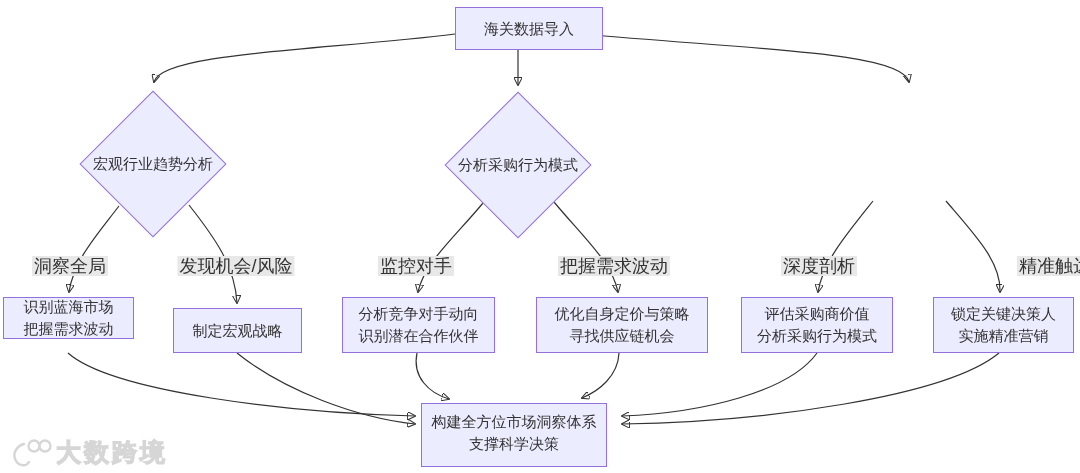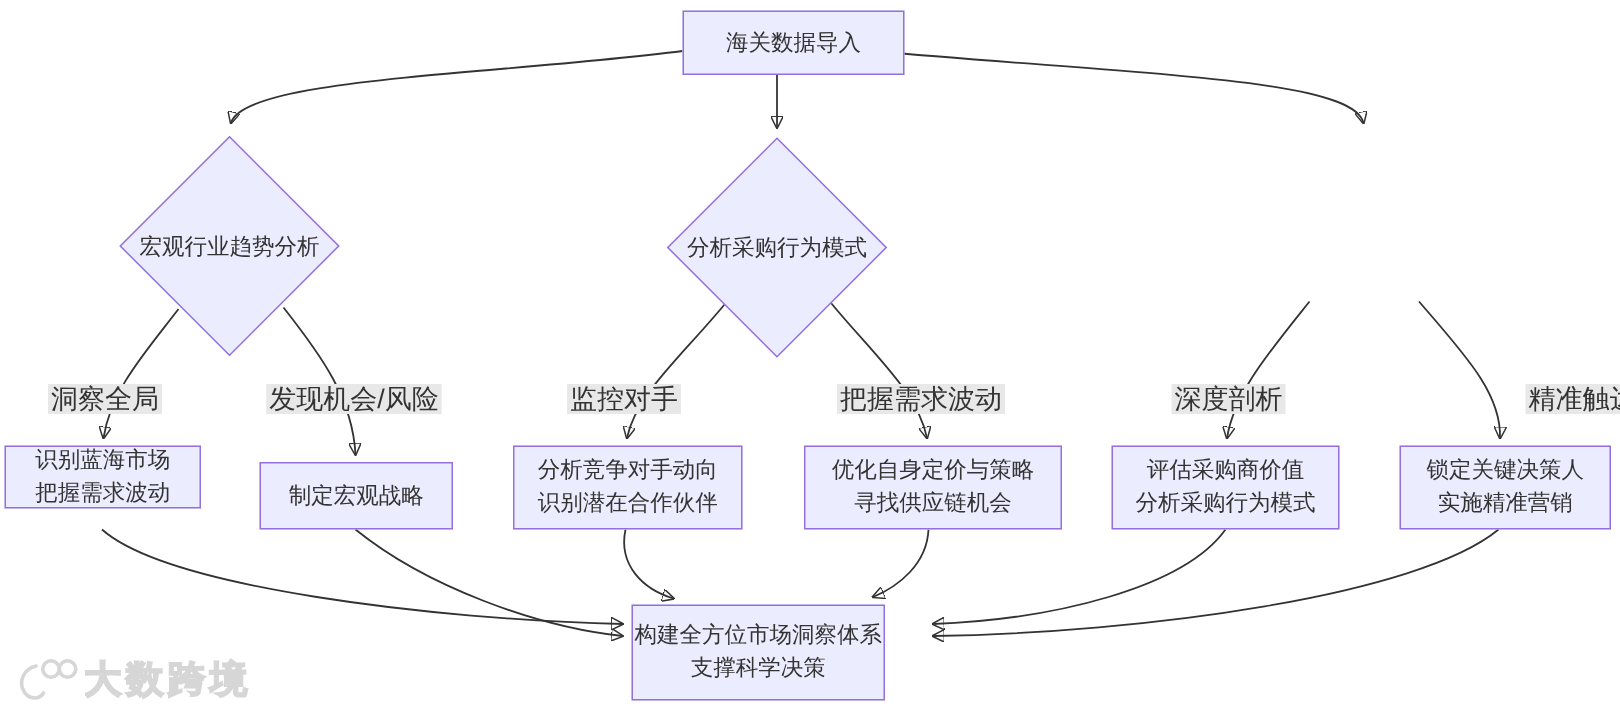--- a/index.html
+++ b/index.html
@@ -102,21 +102,21 @@
   </div>
   <div class="rect-node" style="left:741px;top:297px;width:152px;height:56px;">
     <span>评估采购商价值</span>
     <span>分析采购行为模式</span>
   </div>
   <div class="rect-node" style="left:933px;top:297px;width:141px;height:56px;">
     <span>锁定关键决策人</span>
     <span>实施精准营销</span>
   </div>
 
-  <div class="rect-node" style="left:421px;top:403px;width:169px;height:64px;">
+  <div class="rect-node" style="left:421px;top:403px;width:186px;height:64px;font-family:Liberation Mono, monospace;">
     <span>构建全方位市场洞察体系</span>
     <span>支撑科学决策</span>
   </div>
 
   <div class="watermark">
     <svg width="44" height="34" viewBox="0 0 44 34" xmlns="http://www.w3.org/2000/svg">
       <g fill="#ffffff" stroke="#d6d6d6" stroke-width="2.4">
         <path d="M16,9 C8,11 4,19 8,26 C11,31 18,32 21,27" fill="none" stroke-linecap="round"></path>
         <circle cx="26" cy="11" r="5.5"></circle>
         <circle cx="37" cy="11" r="5.5"></circle>

